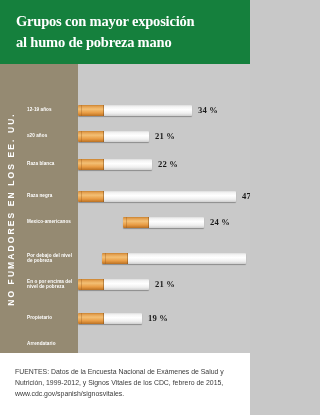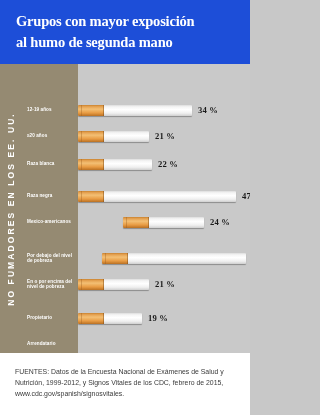--- a/index.html
+++ b/index.html
@@ -7,21 +7,21 @@
   body {
     font-family:"Liberation Sans", sans-serif;
     background:#c8c8c8;
     overflow:hidden;
     position:relative;
   }
 
   
   .header {
     position:absolute; left:0; top:0; width:250px; height:64px;
-    background:#1d4ed8;
+    background:#15803d;
   }
   .header-title {
     position:absolute; left:16px; top:11px; width:215px;
     color:#ffffff;
     font-family:"Liberation Serif", serif;
     font-size:14.5px;
     font-weight:bold;
     line-height:1.45;
     letter-spacing:-0.2px;
   }
@@ -146,21 +146,21 @@
     line-height:1.62;
     font-family:"Liberation Sans", sans-serif;
   }
 </style>
 </head>
 <body>
 
 <div class="header">
   <div class="header-title">
     <span class="ln">Grupos con mayor exposición</span>
-    <span class="ln">al humo de segunda mano</span>
+    <span class="ln">al humo de pobreza mano</span>
   </div>
 </div>
 
 <div class="chartwrap">
 
   <div class="sidebar">
     <span class="sidebar-text">NO FUMADORES EN LOS EE. UU.</span>
   </div>
 
   <div class="labelcol"></div>

